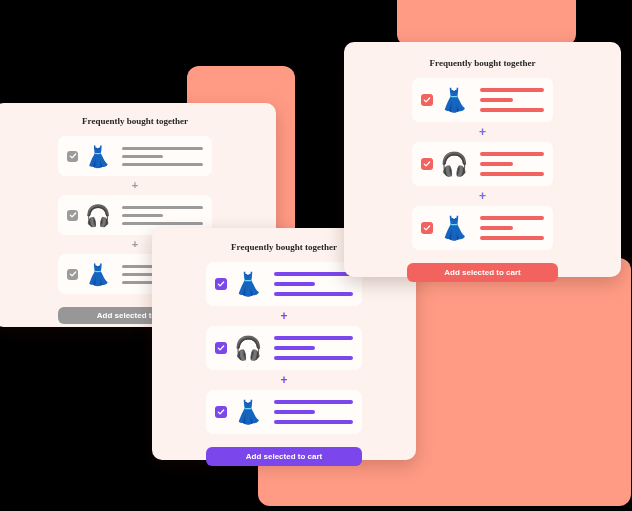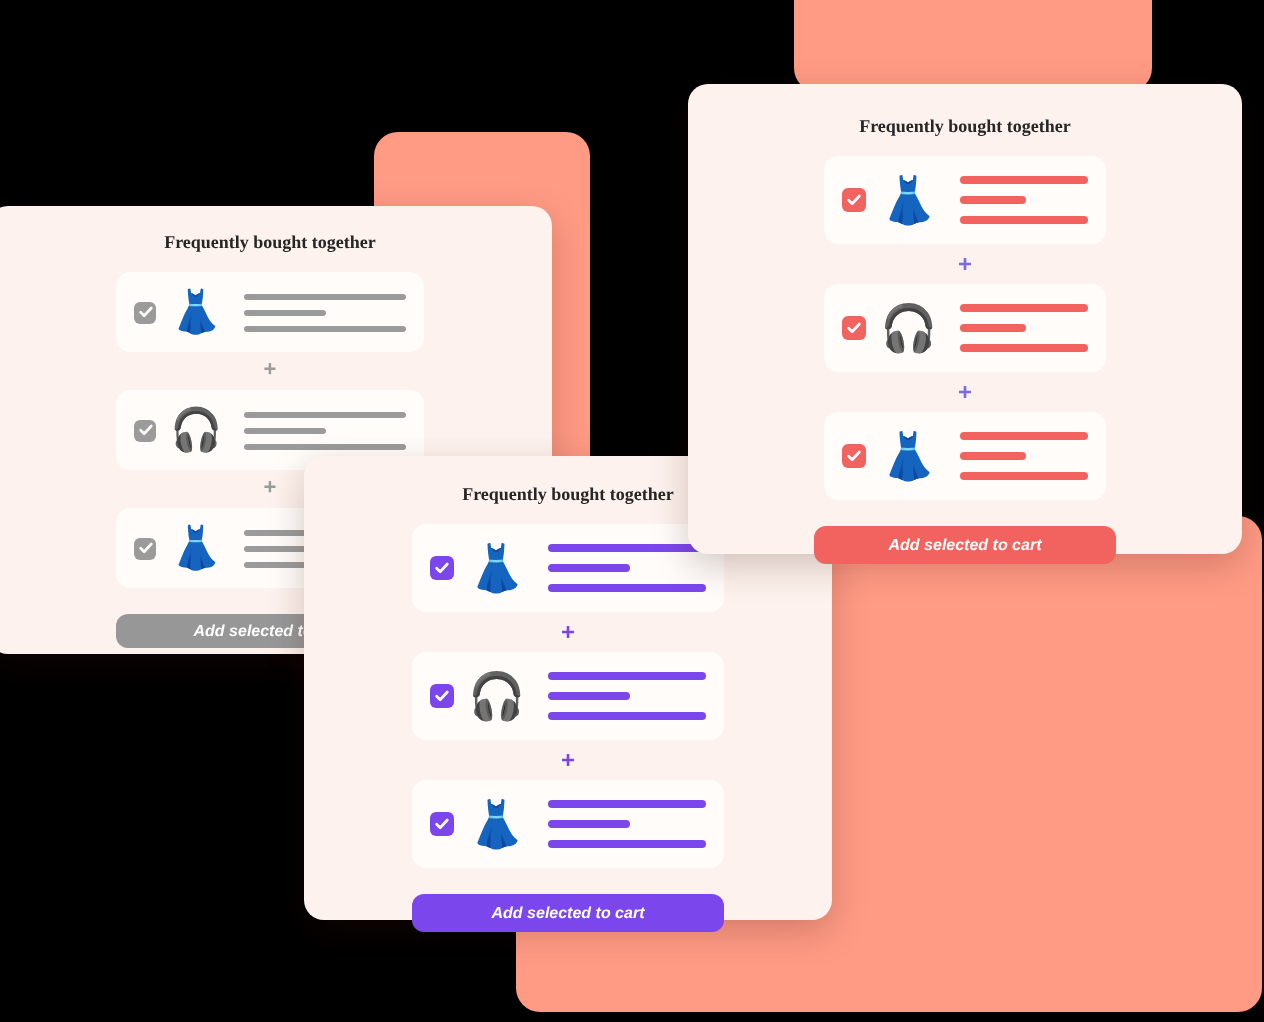--- a/index.html
+++ b/index.html
@@ -64,21 +64,20 @@
     font-weight:bold;
     user-select:none;
   }
   .cta{
     display:flex;align-items:center;justify-content:center;
     border-radius:6px;
     color:#fff;
     font-weight:bold;
     white-space:nowrap;
     box-sizing:border-box;
-    font-style:italic;
   }
 
   
   #card1{left:-6px;top:103px;width:282px;height:224px;}
   #card1 .card-title{font-size:9px;margin-top:13px;}
   #card1 .rows{margin:10px 64px 0 64px;gap:0;}
   #card1 .row{height:40px;padding:0 9px;gap:8px;}
   #card1 .cb{width:11px;height:11px;background:#9B9B9B;}
   #card1 .thumb{width:25px;height:31px;font-size:21px;}
   #card1 .lines{gap:5px;padding-left:3px;}

